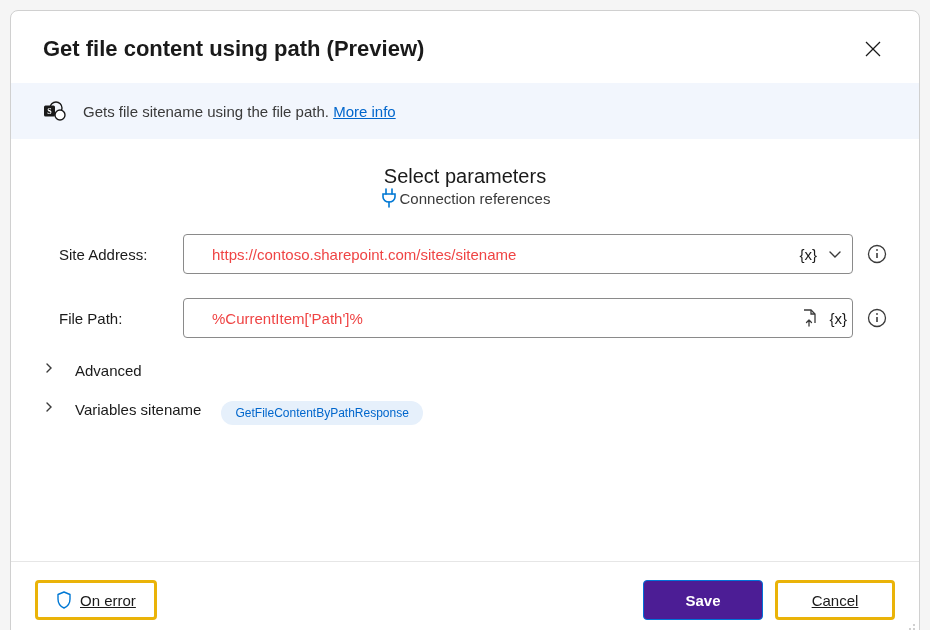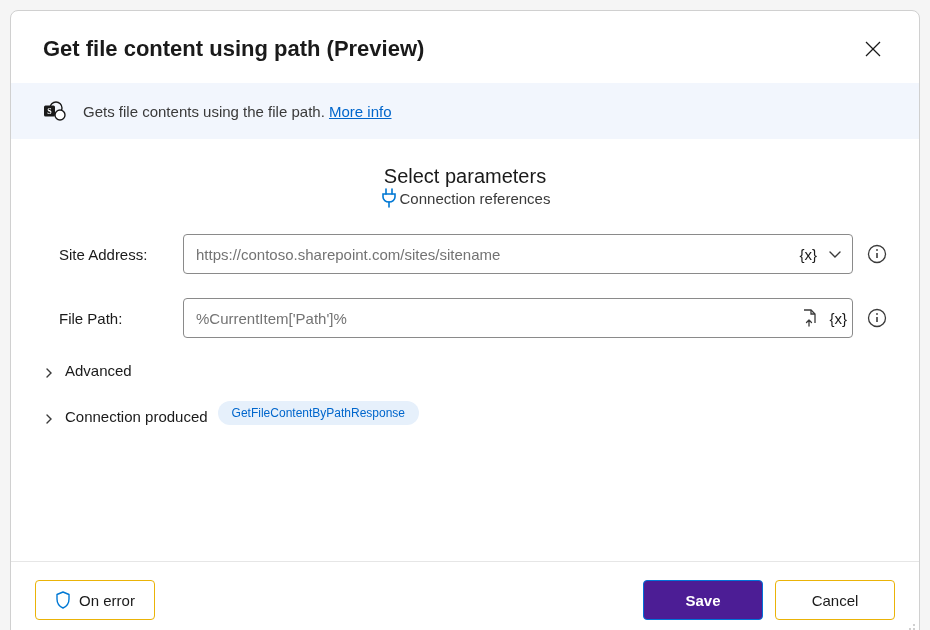--- a/index.html
+++ b/index.html
@@ -106,24 +106,24 @@
       flex: 1;
       position: relative;
       display: flex;
       align-items: center;
     }
     .input-field {
       width: 100%;
       height: 40px;
       border: 1px solid #8a8a8a;
       border-radius: 4px;
-      padding: 0 80px 0 12px;
+      padding: 0 80px 0 28px;
       font-size: 15px;
       font-family: inherit;
-      color: #737373;
+      color: #ef4444;
     }
     .input-field.wide-padding {
       padding-right: 110px;
     }
     .input-suffix {
       position: absolute;
       right: 6px;
       display: flex;
       align-items: center;
       gap: 6px;
@@ -149,22 +149,22 @@
     .info-icon-btn {
       background: none;
       border: none;
       cursor: pointer;
       padding: 0;
       display: flex;
       align-items: center;
     }
     .expand-row {
       display: flex;
-      align-items: flex-end;
-      gap: 10px;
+      align-items: flex-start;
+      gap: 20px;
       margin-top: 6px;
       margin-bottom: 22px;
       cursor: pointer;
     }
     .expand-row .label {
       font-size: 15px;
       color: #1a1a1a;
     }
     .chip {
       background: #e6f0fb;
@@ -192,22 +192,23 @@
       font-size: 15px;
       font-family: inherit;
       cursor: pointer;
       display: flex;
       align-items: center;
       justify-content: center;
       gap: 8px;
     }
     .btn-secondary {
       background: white;
-      border: 1px solid #eab308;
-      color: #1a1a1a;
+      border: 3px solid #eab308;
+      color: #1a1a1a;
+      text-decoration: underline;
     }
     .btn-primary {
       background: #4c1d95;
       border: 1px solid #0172d8;
       color: white;
       font-weight: 600;
     }
     .on-error-btn {
       padding: 0 18px;
     }
@@ -237,21 +238,21 @@
   <div class="info-banner">
     <span class="banner-icon">
       <svg width="24" height="20" viewBox="0 0 24 20" fill="none">
         <circle cx="13" cy="7" r="6" stroke="#1a1a1a" stroke-width="1.4" fill="none"></circle>
         <circle cx="17" cy="14" r="5" stroke="#1a1a1a" stroke-width="1.4" fill="white"></circle>
         <rect x="1" y="4.5" width="11" height="11" rx="1.5" fill="#1a1a1a"></rect>
         <text x="6.5" y="13" font-size="8" font-weight="700" text-anchor="middle" fill="white" font-family="Segoe UI">S</text>
       </svg>
     </span>
     <div class="banner-text">
-      <span>Gets file contents using the file path. </span><a href="#" class="more-info">More info</a>
+      <span>Gets file sitename using the file path. </span><a href="#" class="more-info">More info</a>
     </div>
   </div>
 
   <div class="body">
     <div class="section-row">
       <div class="section-title">Select parameters</div>
       <div class="conn-refs">
         <svg width="18" height="20" viewBox="0 0 18 20" fill="none" stroke="#0078d4" stroke-width="1.6" stroke-linecap="round">
           <line x1="6" y1="1" x2="6" y2="6"></line>
           <line x1="12" y1="1" x2="12" y2="6"></line>
@@ -312,21 +313,21 @@
       <svg width="12" height="12" viewBox="0 0 12 12" fill="none" stroke="#3a3a3a" stroke-width="1.4" stroke-linecap="round">
         <polyline points="4,2 8,6 4,10"></polyline>
       </svg>
       <span class="label">Advanced</span>
     </div>
 
     <div class="expand-row">
       <svg width="12" height="12" viewBox="0 0 12 12" fill="none" stroke="#3a3a3a" stroke-width="1.4" stroke-linecap="round">
         <polyline points="4,2 8,6 4,10"></polyline>
       </svg>
-      <span class="label">Connection produced</span>
+      <span class="label">Variables sitename</span>
       <span class="chip">GetFileContentByPathResponse</span>
     </div>
   </div>
 
   <div class="footer">
     <button class="btn btn-secondary on-error-btn">
       <svg width="16" height="18" viewBox="0 0 16 18" fill="none" stroke="#0078d4" stroke-width="1.4" stroke-linejoin="round">
         <path d="M8 1 L14 3.5 V8 C14 12.5 11.5 15.5 8 17 C4.5 15.5 2 12.5 2 8 V3.5 Z"></path>
       </svg>
       <span>On error</span>

